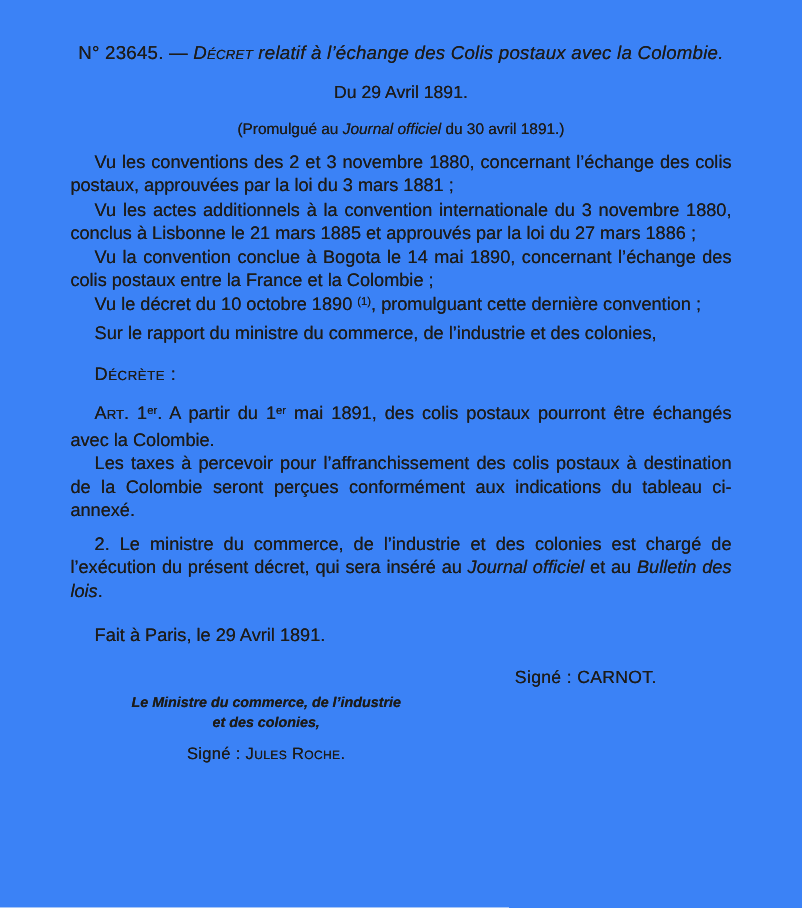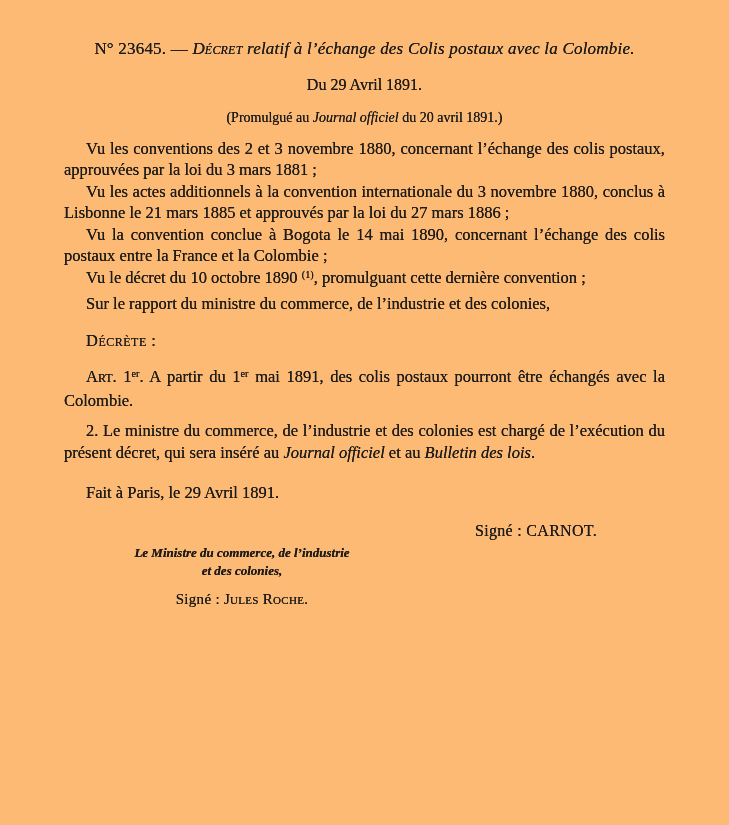--- a/index.html
+++ b/index.html
@@ -5,23 +5,23 @@
   html, body {
     margin: 0;
     padding: 0;
     background: #fbfbf8;
   }
   .page {
     position: relative;
     width: 729px;
     height: 825px;
     box-sizing: border-box;
-    background: #fdba74;
+    background: #3b82f6;
     color: #1d1c1a;
-    font-family: Liberation Serif, serif;
+    font-family: Liberation Sans, sans-serif;
     font-size: 16.5px;
     line-height: 21.5px;
     padding: 38px 64px 0 64px;
     text-shadow: 0 0 0.35px currentColor; 
     overflow: hidden;
   }
   p { margin: 0; }
   .centered { text-align: center; }
   .justified { text-align: justify; }
   .indent { text-indent: 22px; }
@@ -86,38 +86,39 @@
 </style>
 </head>
 <body>
 
 <div class="page">
 
   <p class="header-line centered"><span>N° 23645. — </span><span class="sc it">Décret</span><span class="it"> relatif à l’échange des Colis postaux avec la Colombie.</span></p>
 
   <p class="date-line centered">Du 29 Avril 1891.</p>
 
-  <p class="promulgation-line centered"><span>(Promulgué au </span><span class="it">Journal officiel</span><span> du 20 avril 1891.)</span></p>
+  <p class="promulgation-line centered"><span>(Promulgué au </span><span class="it">Journal officiel</span><span> du 30 avril 1891.)</span></p>
 
 
   <p class="justified indent first-visa">Vu les conventions des 2 et 3 novembre 1880, concernant l’échange des colis postaux, approuvées par la loi du 3 mars 1881 ;</p>
 
 
   <p class="justified indent">Vu les actes additionnels à la convention internationale du 3 novembre 1880, conclus à Lisbonne le 21 mars 1885 et approuvés par la loi du 27 mars 1886 ;</p>
 
   <p class="justified indent">Vu la convention conclue à Bogota le 14 mai 1890, concernant l’échange des colis postaux entre la France et la Colombie ;</p>
 
   <p class="justified indent"><span>Vu le décret du 10 octobre 1890 </span><span class="sup">(1)</span><span>, promulguant cette dernière convention ;</span></p>
 
   <p class="justified indent rapport-para">Sur le rapport du ministre du commerce, de l’industrie et des colonies,</p>
 
   <p class="decrete-line sc indent">Décrète :</p>
 
   <p class="justified indent"><span class="sc">Art.</span><span> 1</span><span class="sup">er</span><span>. A partir du 1</span><span class="sup">er</span><span> mai 1891, des colis postaux pourront être échangés avec la Colombie.</span></p>
 
+  <p class="justified indent">Les taxes à percevoir pour l’affranchissement des colis postaux à destination de la Colombie seront perçues conformément aux indications du tableau ci-annexé.</p>
 
   <p class="justified indent article2-para"><span>2. Le ministre du commerce, de l’industrie et des colonies est chargé de l’exécution du présent décret, qui sera inséré au </span><span class="it">Journal officiel</span><span> et au </span><span class="it">Bulletin des lois</span><span>.</span></p>
 
   <p class="indent fait-line">Fait à Paris, le 29 Avril 1891.</p>
 
   <p class="president-signature">Signé : CARNOT.</p>
 
   <div class="minister-block">
     <p class="minister-title"><span>Le Ministre du commerce, de l’industrie</span><br><span>et des colonies,</span></p>
     <p class="minister-signature"><span>Signé : </span><span class="sc">Jules Roche</span><span>.</span></p>

